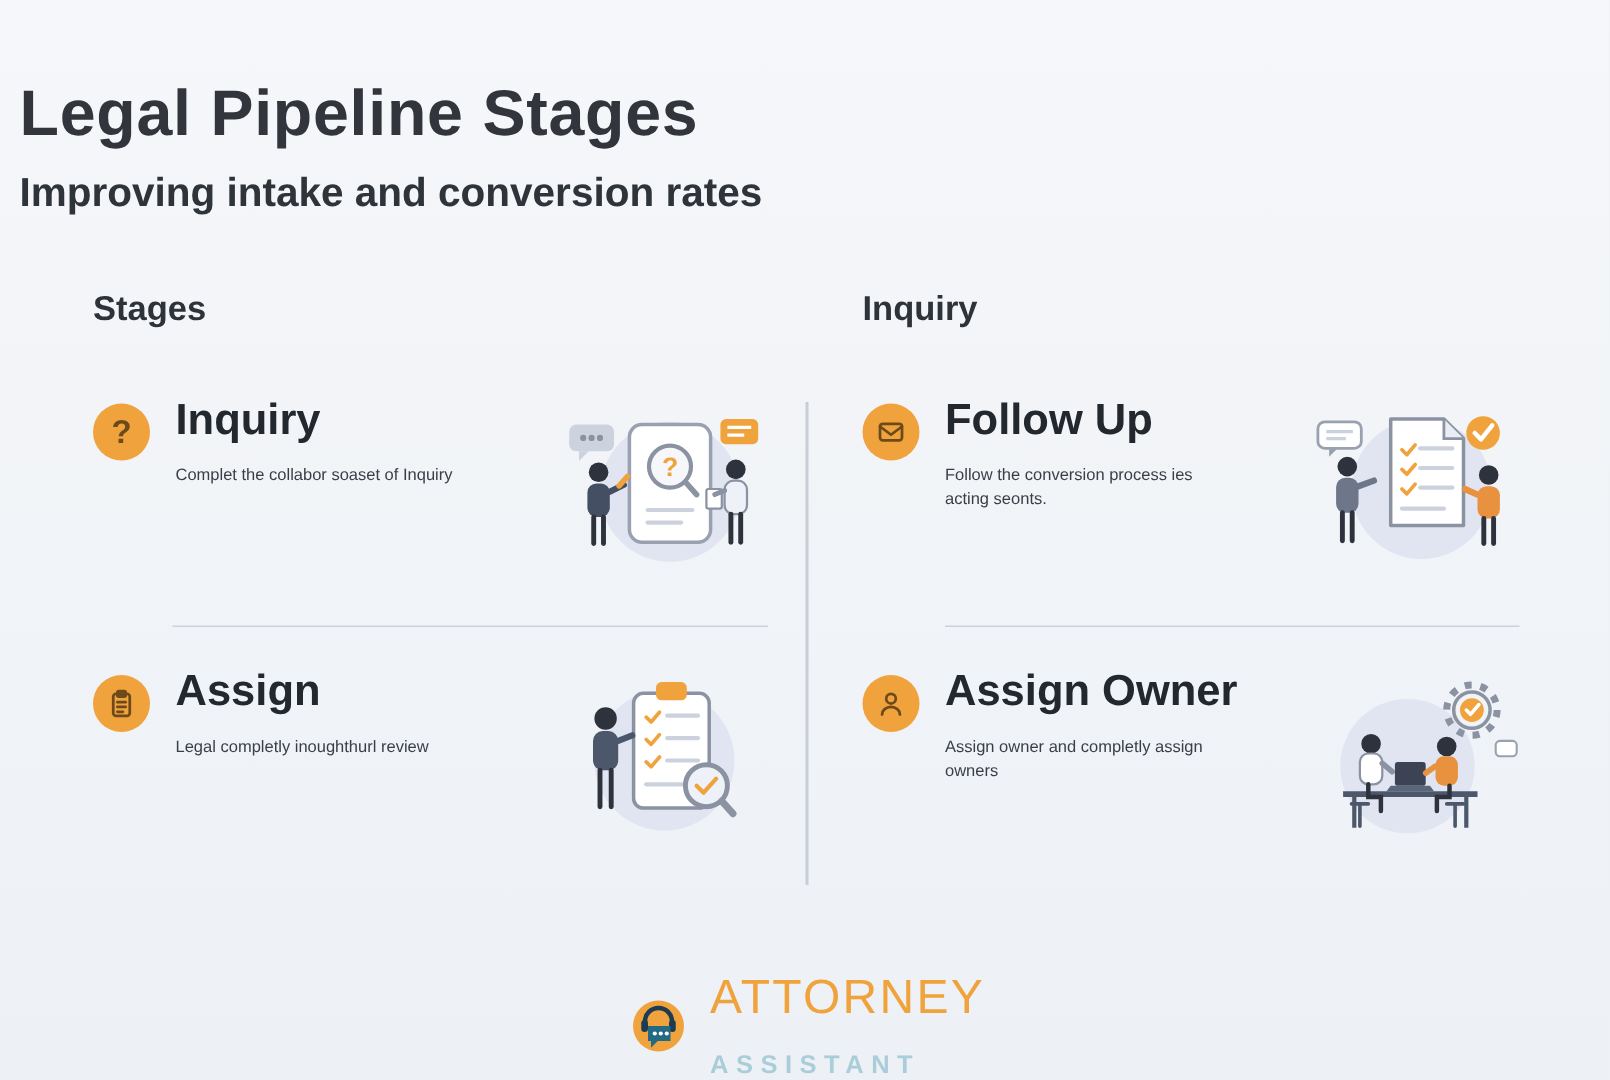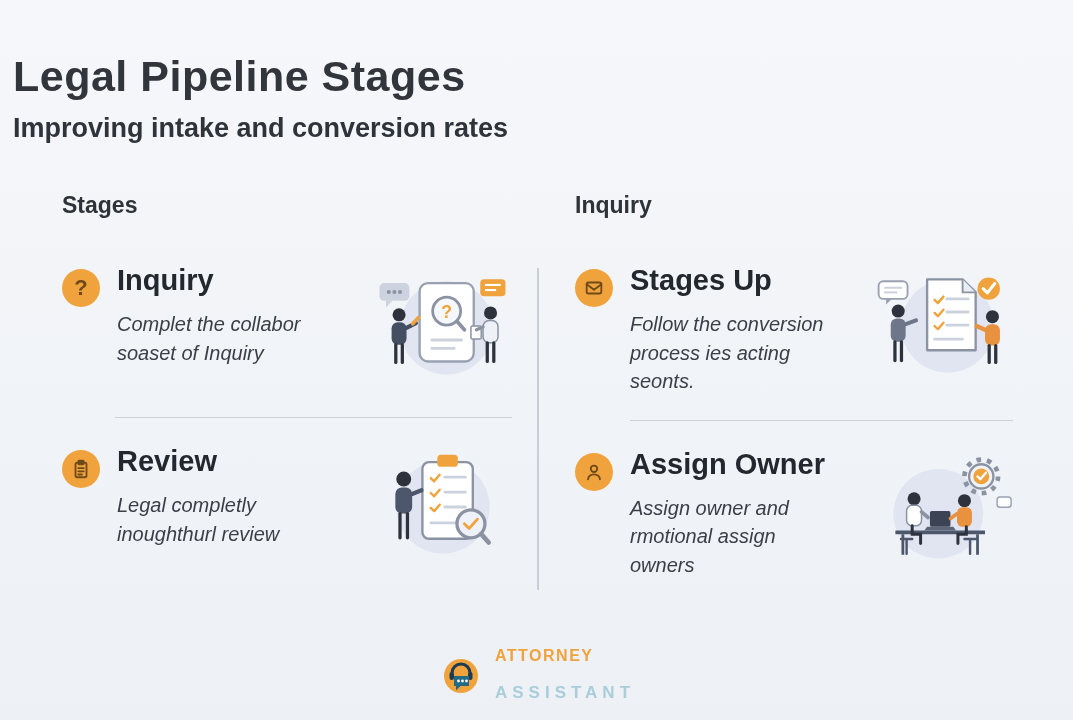--- a/index.html
+++ b/index.html
@@ -40,21 +40,21 @@
     margin-top: 4px;
   }
   .badge .q-glyph {
     font-size: 22px; font-weight: 800; color: #6e4a1a; line-height: 1;
   }
   .row-text { margin-left: 17px; width: 196px; }
   .row-title {
     font-size: 29px; font-weight: 800; color: #23272e; line-height: 1.05;
     white-space: nowrap; margin-bottom: 15px;
   }
-  .row-desc { font-size: 20px; color: #3a3f47; line-height: 1.42; font-style: italic; }
+  .row-desc { font-size: 11px; color: #3a3f47; line-height: 1.42; }
   .illus { margin-left: auto; width: 140px; height: 134px; margin-top: -6px; }
   .illus svg { width: 100%; height: 100%; display: block; }
 
   .h-divider {
     border: none; border-top: 1.5px solid #cdd2da;
     margin-top: 24px;
   }
   .col-stages .h-divider { margin-left: 53px; }
   .col-actions .h-divider { margin-left: 55px; }
   .row + .row, .h-divider + .row { margin-top: 28px; }
@@ -64,21 +64,21 @@
     width: 1.5px; height: 322px; background: #c8cdd6;
   }
 
   
   .footer {
     position: absolute; left: 0; top: 648px; width: 100%;
     display: flex; align-items: center; justify-content: center; gap: 11px;
   }
   .logo-icon { width: 46px; height: 46px; }
   .brand-text { display: flex; flex-direction: column; line-height: 1.05; }
-  .brand-top { font-size: 16px; font-weight: 700; color: #f0a33c; letter-spacing: 1.5px; }
+  .brand-top { font-size: 32px; font-weight: 400; color: #f0a33c; letter-spacing: 1.5px; }
   .brand-bottom { font-size: 17px; font-weight: 700; color: #a9ced9; letter-spacing: 5px; margin-top: 19px; }
 </style>
 </head>
 <body>
 
 <div class="page">
 
   <div class="header">
     <div class="title">Legal Pipeline Stages</div>
     <div class="subtitle">Improving intake and conversion rates</div>
@@ -134,21 +134,21 @@
       <div class="badge">
         <svg width="22" height="22" viewBox="0 0 24 24" fill="none" stroke="#6e4a1a" stroke-width="2" stroke-linecap="round" stroke-linejoin="round">
           <rect x="6" y="5" width="12" height="16" rx="2"></rect>
           <rect x="9" y="3" width="6" height="4" rx="1" fill="#6e4a1a"></rect>
           <line x1="9" y1="11" x2="15" y2="11"></line>
           <line x1="9" y1="14.5" x2="15" y2="14.5"></line>
           <line x1="9" y1="18" x2="13" y2="18"></line>
         </svg>
       </div>
       <div class="row-text">
-        <div class="row-title">Review</div>
+        <div class="row-title">Assign</div>
         <div class="row-desc">Legal completly inoughthurl review</div>
       </div>
       <div class="illus">
         <svg viewBox="0 0 150 140" xmlns="http://www.w3.org/2000/svg">
           <circle cx="76" cy="70" r="50" fill="#e0e5f1"></circle>
           <rect x="54" y="22" width="54" height="82" rx="7" fill="#fff" stroke="#8b92a2" stroke-width="2.5"></rect>
           <rect x="70" y="14" width="22" height="13" rx="4" fill="#f0a33c"></rect>
           <g stroke="#f0a33c" stroke-width="2.6" fill="none" stroke-linecap="round" stroke-linejoin="round">
             <path d="M63 39 l3.5 3.5 6 -7"></path>
             <path d="M63 55 l3.5 3.5 6 -7"></path>
@@ -179,21 +179,21 @@
     <h3 class="col-heading">Inquiry</h3>
 
     <div class="row">
       <div class="badge">
         <svg width="22" height="22" viewBox="0 0 24 24" fill="none" stroke="#6e4a1a" stroke-width="2" stroke-linecap="round" stroke-linejoin="round">
           <rect x="4" y="6" width="16" height="12" rx="2"></rect>
           <path d="M4 8 l8 6 8 -6"></path>
         </svg>
       </div>
       <div class="row-text">
-        <div class="row-title">Stages Up</div>
+        <div class="row-title">Follow Up</div>
         <div class="row-desc">Follow the conversion process ies acting seonts.</div>
       </div>
       <div class="illus">
         <svg viewBox="0 0 150 140" xmlns="http://www.w3.org/2000/svg">
           <circle cx="80" cy="70" r="50" fill="#e0e5f1"></circle>
           <rect x="6" y="22" width="31" height="19" rx="5" fill="#fff" stroke="#99a1b0" stroke-width="2"></rect>
           <line x1="12" y1="29" x2="31" y2="29" stroke="#ccd2dd" stroke-width="2.2"></line>
           <line x1="12" y1="34" x2="26" y2="34" stroke="#ccd2dd" stroke-width="2.2"></line>
           <path d="M14 41 v6 l6 -6 z" fill="#99a1b0"></path>
           <path d="M58 20 h38 l14 14 v62 h-52 z" fill="#fff" stroke="#8b92a2" stroke-width="2.5" stroke-linejoin="round"></path>
@@ -229,21 +229,21 @@
 
     <div class="row">
       <div class="badge">
         <svg width="22" height="22" viewBox="0 0 24 24" fill="none" stroke="#6e4a1a" stroke-width="2" stroke-linecap="round" stroke-linejoin="round">
           <circle cx="12" cy="8.5" r="3.5"></circle>
           <path d="M5.5 20 a6.5 5.5 0 0 1 13 0"></path>
         </svg>
       </div>
       <div class="row-text">
         <div class="row-title">Assign Owner</div>
-        <div class="row-desc">Assign owner and rmotional assign owners</div>
+        <div class="row-desc">Assign owner and completly assign owners</div>
       </div>
       <div class="illus">
         <svg viewBox="0 0 150 140" xmlns="http://www.w3.org/2000/svg">
           <circle cx="70" cy="74" r="48" fill="#e0e5f1"></circle>
           <circle cx="116" cy="34" r="18" fill="none" stroke="#8b92a2" stroke-width="5" stroke-dasharray="5 6.3"></circle>
           <circle cx="116" cy="34" r="13" fill="#f0f3f8" stroke="#8b92a2" stroke-width="2.5"></circle>
           <circle cx="116" cy="34" r="8.5" fill="#f0a33c"></circle>
           <path d="M112 34 l3 3 6 -7" stroke="#fff" stroke-width="2.5" fill="none" stroke-linecap="round" stroke-linejoin="round"></path>
           <rect x="133" y="56" width="15" height="11" rx="3" fill="#fff" stroke="#99a1b0" stroke-width="1.5"></rect>
           <line x1="24" y1="94" x2="120" y2="94" stroke="#4d576c" stroke-width="4"></line>

